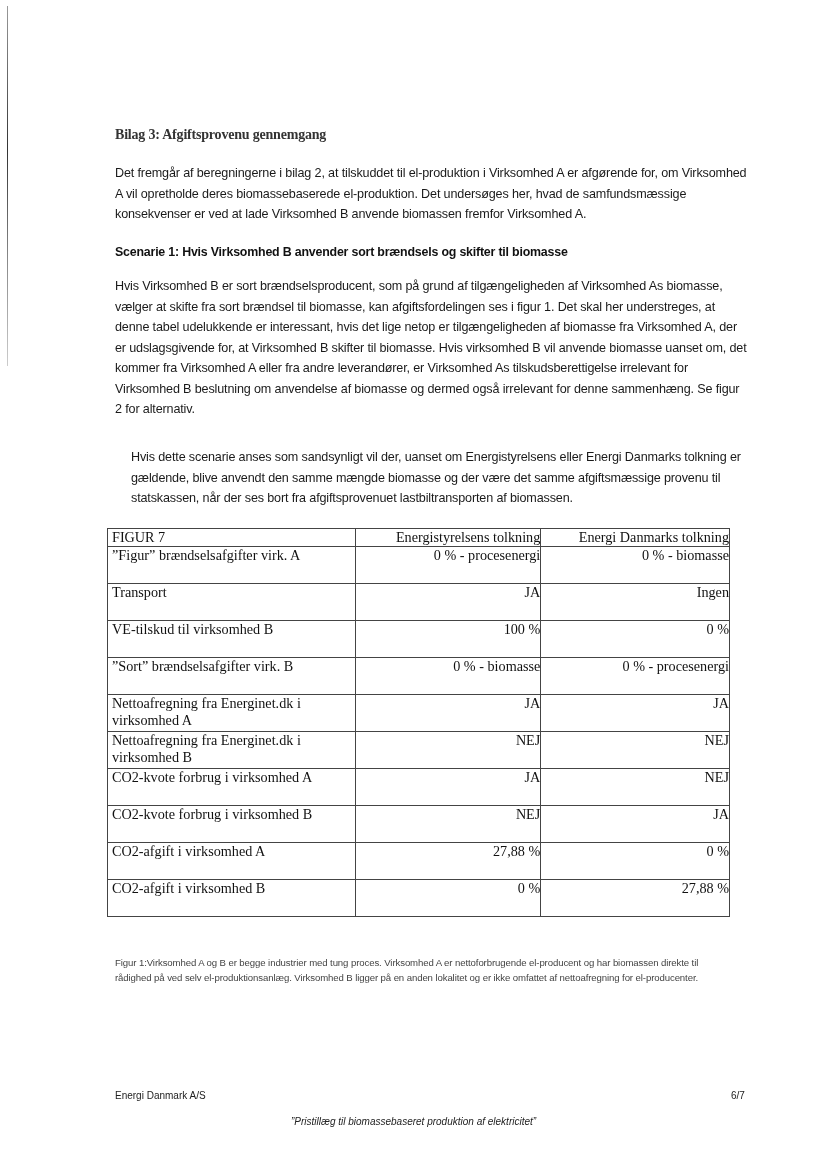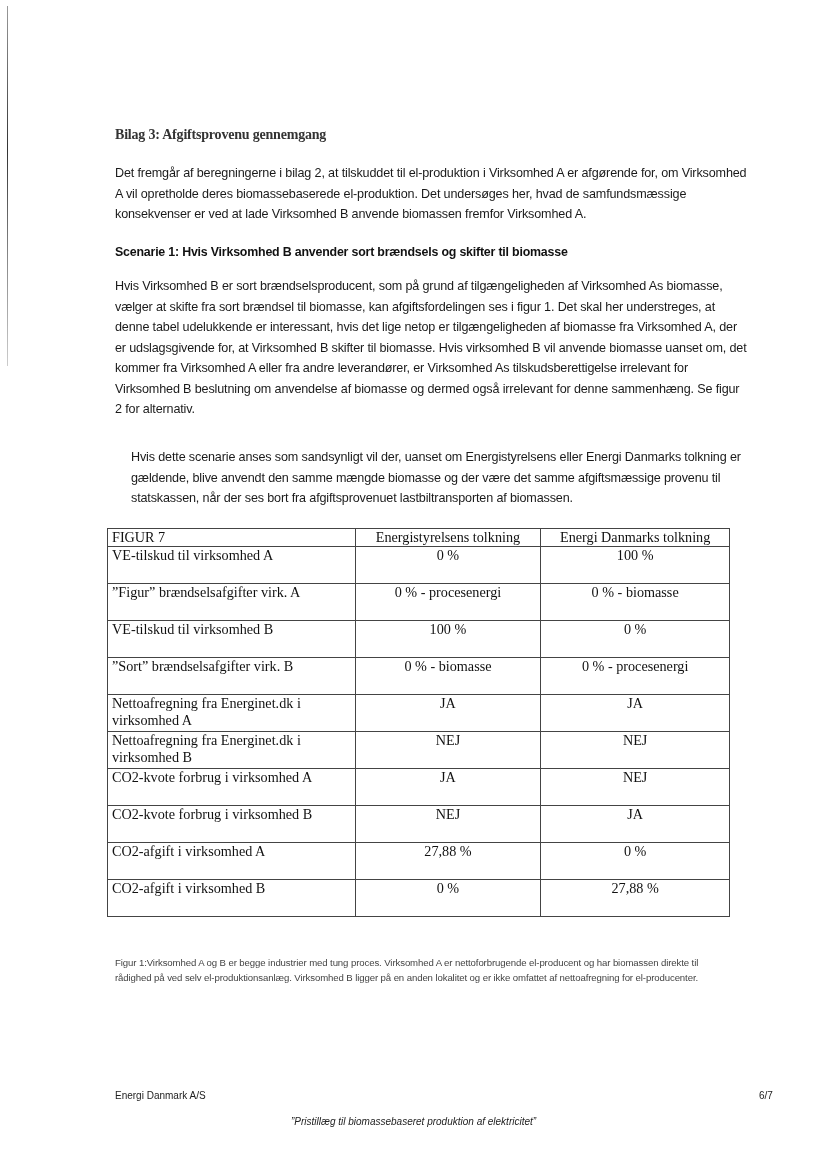--- a/index.html
+++ b/index.html
@@ -3,31 +3,31 @@
 <meta charset="utf-8">
 <style>
   html, body { margin:0; padding:0; }
   body { width:827px; height:1170px; background:#ffffff; position:relative; overflow:hidden; color:#1a1a1a; }
   .scan-line { position:absolute; left:7px; top:6px; width:1px; height:360px; background:linear-gradient(#999,#333 40%,#888 70%,#ccc); }
   .heading { position:absolute; left:115px; top:127px; font-family:Liberation Serif, serif; font-weight:bold; font-size:14px; color:#333; letter-spacing:-0.2px; }
   .para { position:absolute; left:115px; width:632px; font-family:"Liberation Sans", sans-serif; font-size:12.6px; line-height:20.5px; color:#1a1a1a; letter-spacing:-0.15px; }
   .subheading { position:absolute; left:115px; top:245px; font-family:"Liberation Sans", sans-serif; font-weight:bold; font-size:12.4px; color:#111; letter-spacing:-0.2px; }
   table.fig { position:absolute; left:107px; top:528px; width:623px; border-collapse:collapse; font-family:"Liberation Serif", serif; font-size:14.2px; color:#111; }
   table.fig td { border:1.4px solid #444; vertical-align:top; padding:0 0 0 4px; line-height:17px; }
-  table.fig td.c { text-align:center; padding:0; }
+  table.fig td.c { text-align:right; padding:0; }
   table.fig tr.h td { height:17px; }
   table.fig tr.r td { height:36px; }
   table.fig col.c1 { width:248px; }
   table.fig col.c2 { width:186px; }
   table.fig col.c3 { width:189px; }
   .caption { position:absolute; left:115px; top:956px; width:620px; font-family:"Liberation Sans", sans-serif; font-size:9.6px; line-height:14.5px; color:#444; letter-spacing:-0.1px; }
   .footer { position:absolute; top:1090px; font-family:"Liberation Sans", sans-serif; font-size:10px; color:#222; }
   .footer.left { left:115px; }
   .footer.mid { left:291px; font-style:italic;margin-top:26px; }
-  .footer.right { left:759px; }
+  .footer.right { left:731px; }
 </style>
 </head>
 <body>
 
 <div class="scan-line"></div>
 
 <h1 class="heading" style="margin:0;">Bilag 3: Afgiftsprovenu gennemgang</h1>
 
 <p class="para" style="top:163px;margin:0;">Det fremgår af beregningerne i bilag 2, at tilskuddet til el-produktion i Virksomhed A er afgørende for, om Virksomhed A vil opretholde deres biomassebaserede el-produktion. Det undersøges her, hvad de samfundsmæssige konsekvenser er ved at lade Virksomhed B anvende biomassen fremfor Virksomhed A.</p>
 
@@ -43,28 +43,28 @@
       <col class="c2">
       <col class="c3">
     </colgroup>
   <tbody>
       <tr class="h">
     <td>FIGUR 7</td>
     <td class="c">Energistyrelsens tolkning</td>
     <td class="c">Energi Danmarks tolkning</td>
   </tr>
   <tr class="r">
-    <td>VE-tilskud til virksomhed A</td>
-    <td class="c">0 %</td>
-    <td class="c">100 %</td>
-  </tr>
-  <tr class="r">
     <td>”Figur” brændselsafgifter virk. A</td>
     <td class="c">0 % - procesenergi</td>
     <td class="c">0 % - biomasse</td>
+  </tr>
+  <tr class="r">
+    <td>Transport</td>
+    <td class="c">JA</td>
+    <td class="c">Ingen</td>
   </tr>
   <tr class="r">
     <td>VE-tilskud til virksomhed B</td>
     <td class="c">100 %</td>
     <td class="c">0 %</td>
   </tr>
   <tr class="r">
     <td>”Sort” brændselsafgifter virk. B</td>
     <td class="c">0 % - biomasse</td>
     <td class="c">0 % - procesenergi</td>

